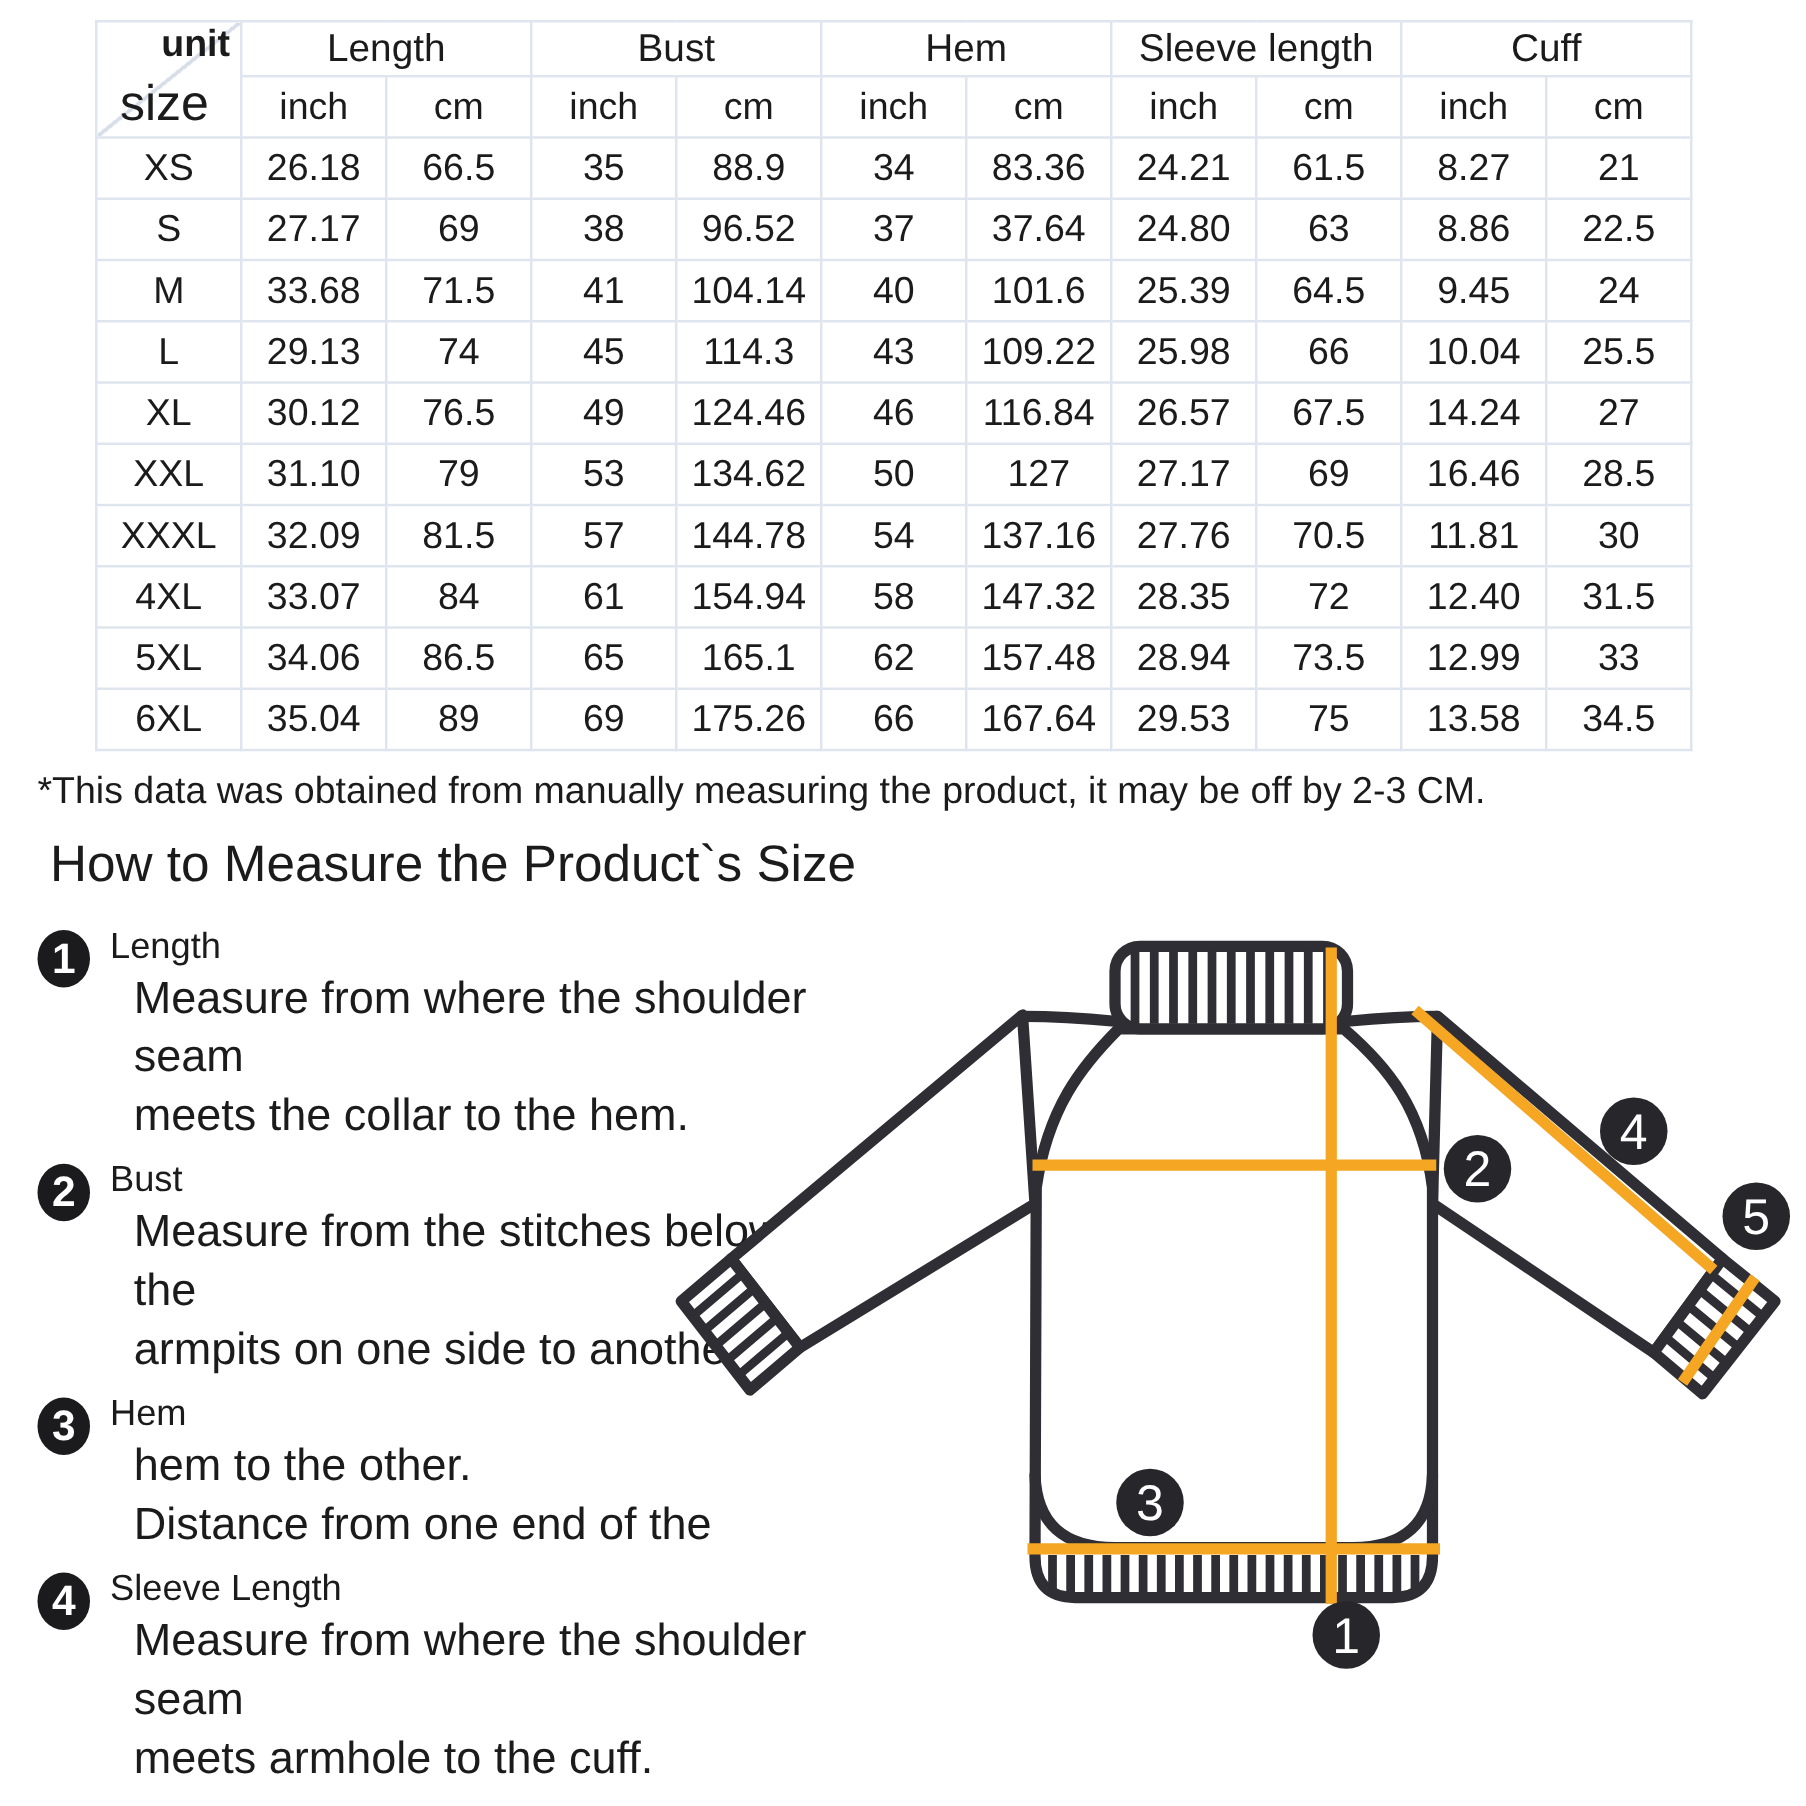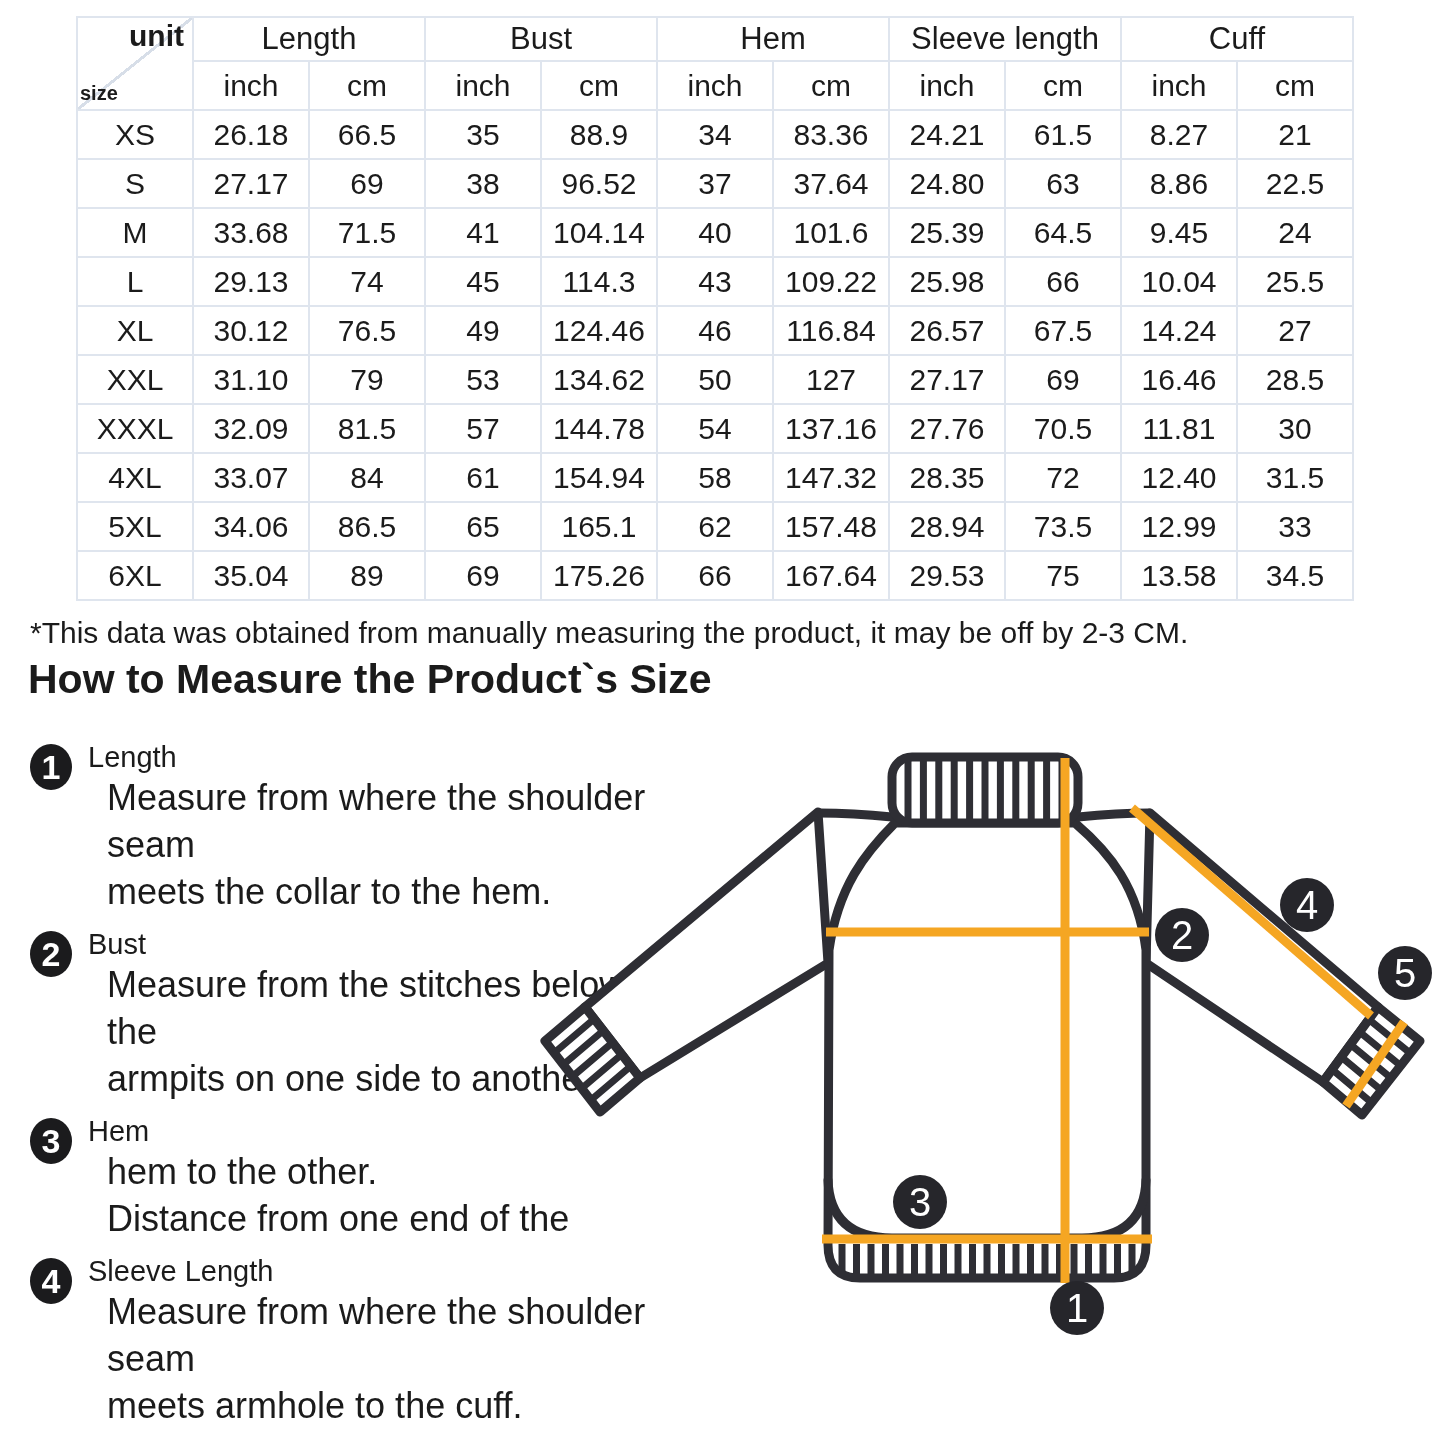--- a/index.html
+++ b/index.html
@@ -20,24 +20,24 @@
   .size-table thead tr.units th{height:47px;font-size:30px;}
   .size-table tbody td{height:47px;font-size:30px;}
   .corner{
     position:relative;
     background:linear-gradient(to bottom right,
       transparent 0,transparent calc(50% - 1.5px),
       #d7dee8 calc(50% - 1.5px),#d7dee8 calc(50% + 1.5px),
       transparent calc(50% + 1.5px));
   }
   .corner .unit{position:absolute;top:3px;right:8px;font-weight:700;font-size:30px;line-height:1;}
-  .corner .size{position:absolute;bottom:6px;left:2px;font-weight:700;font-size:20px;line-height:1;}
+  .corner .size{position:absolute;bottom:6px;left:18px;font-weight:400;font-size:40px;line-height:1;}
   
   .footnote{position:absolute;left:30px;top:616px;font-size:30px;margin:0;}
-  .title{position:absolute;left:28px;top:656px;font-size:41px;font-weight:700;margin:0;}
+  .title{position:absolute;left:28px;top:656px;font-size:41px;font-weight:400;margin:12px;}
   
   .instructions{position:absolute;left:30px;top:740px;width:640px;}
   .item{position:relative;margin-bottom:12px;}
   .bullet{
     position:absolute;left:0;top:4px;width:42px;height:46px;border-radius:50%;
     background:#1b1b1d;color:#fff;font-size:34px;font-weight:600;
     display:flex;align-items:center;justify-content:center;
   }
   .item-body{margin-left:58px;}
   .item-label{font-size:29px;line-height:34px;}

